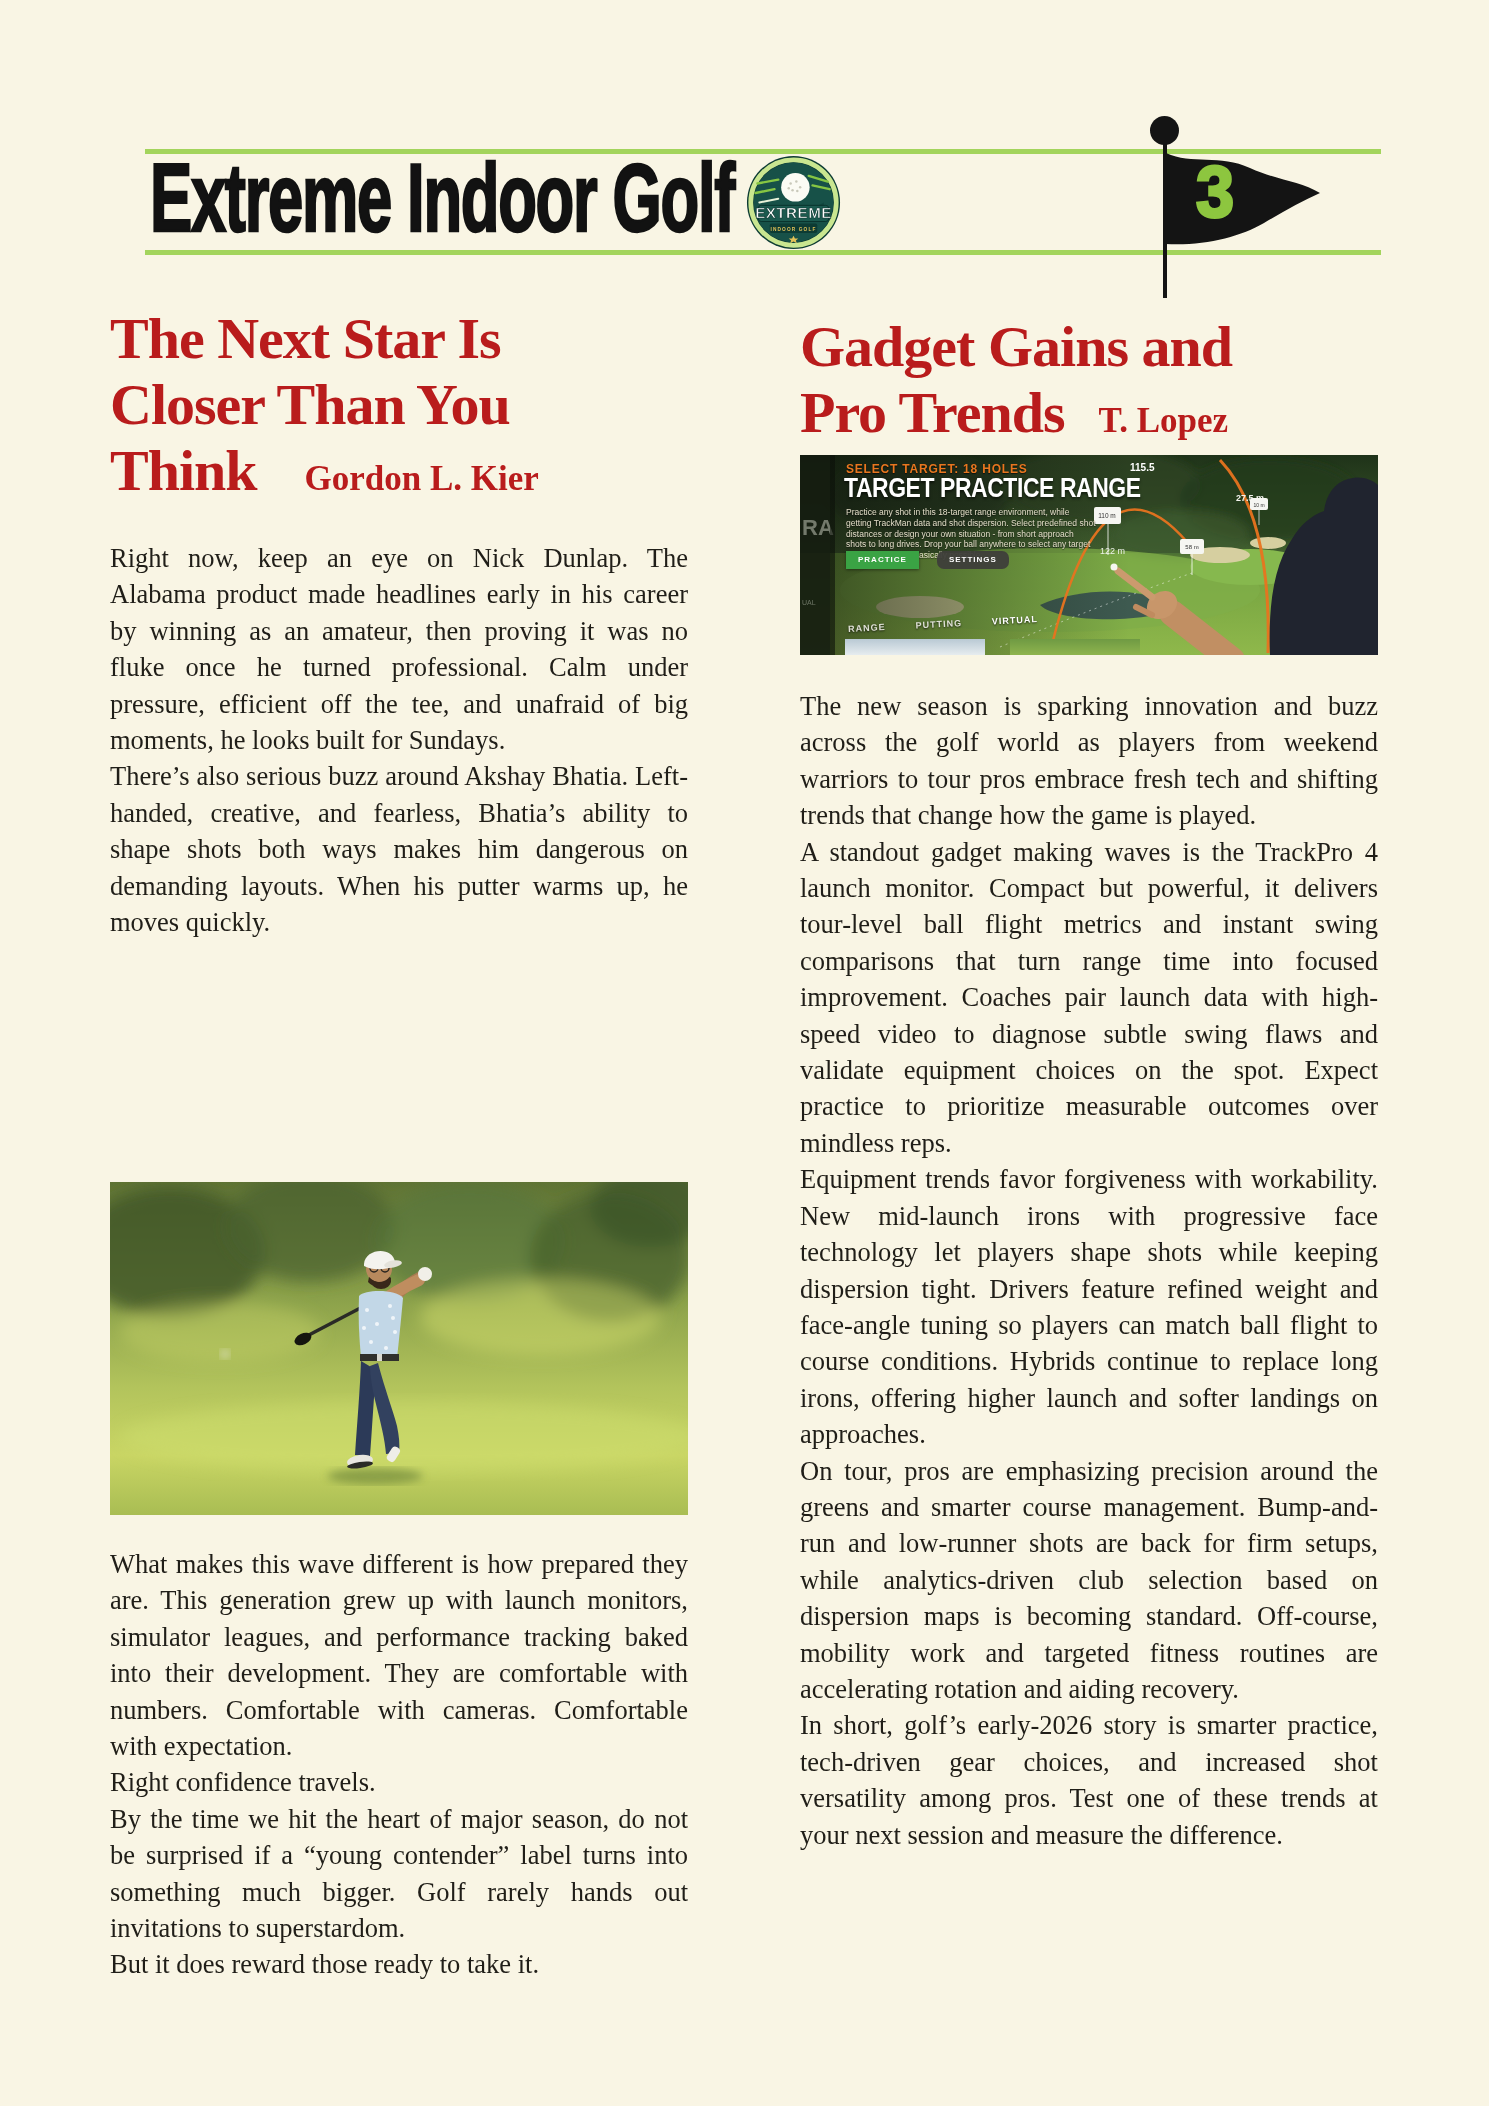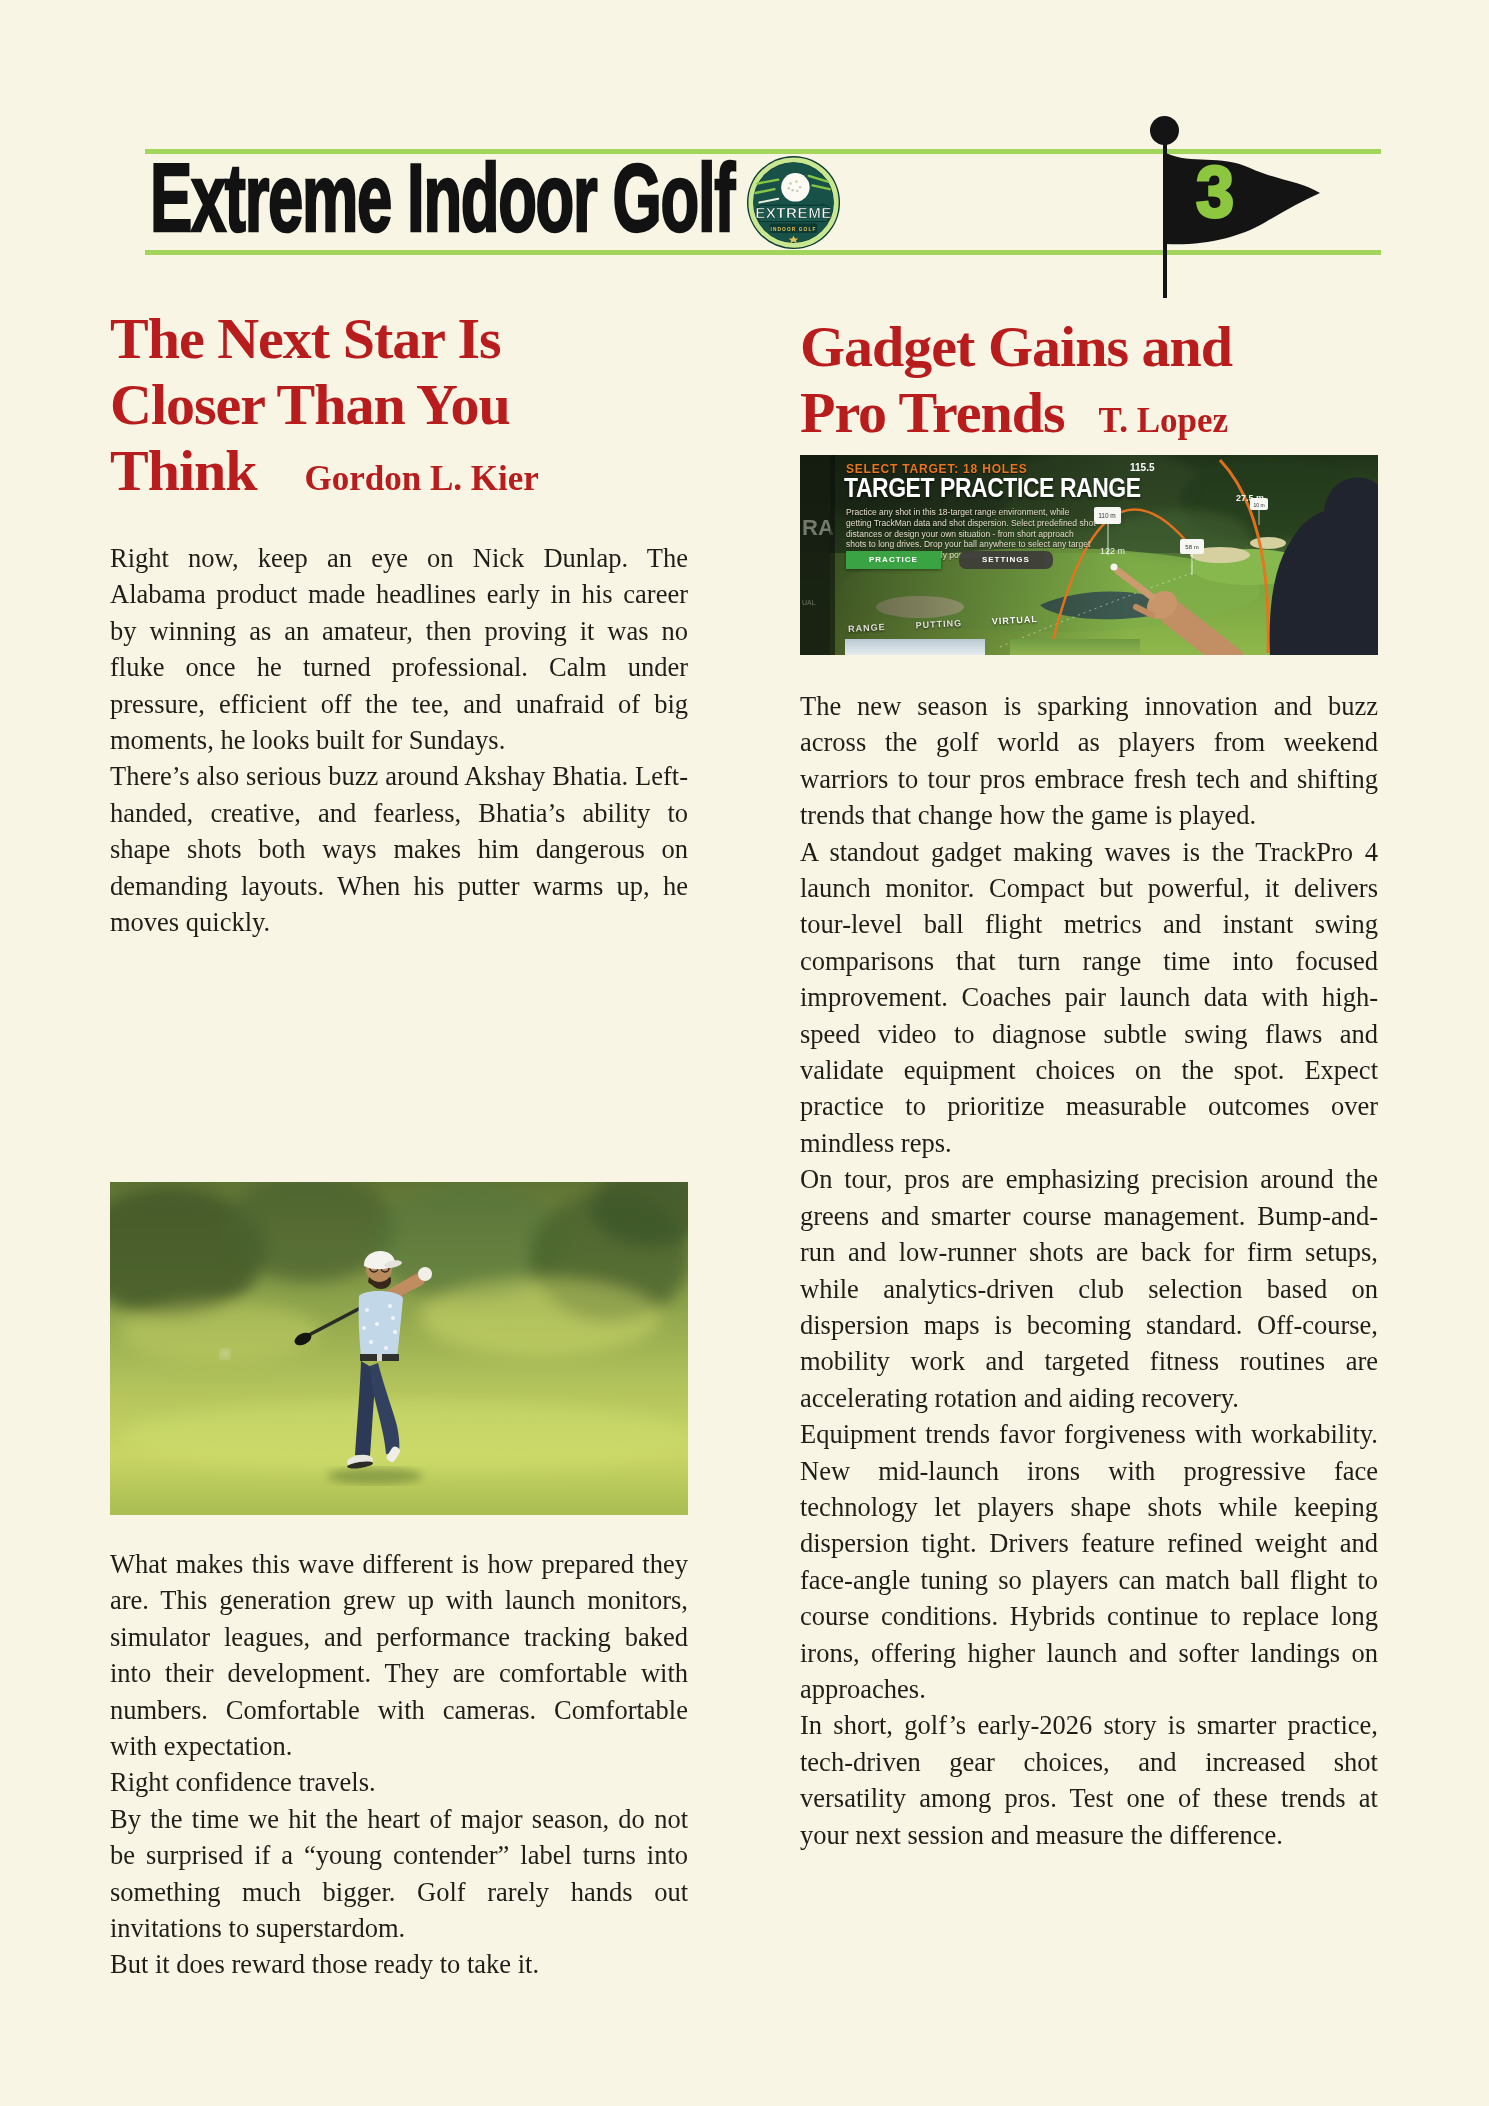--- a/index.html
+++ b/index.html
@@ -40,21 +40,21 @@
   .golfer-photo{left:110px;top:1182px;width:578px;height:333px;overflow:hidden;}
   .sim{left:800px;top:455px;width:578px;height:200px;overflow:hidden;background:#2c431f;}
   .sim>.ov{position:absolute;font-family:"Liberation Sans",sans-serif;}
   .sim-kicker{left:46px;top:7px;font-weight:700;font-size:12px;letter-spacing:.8px;color:#e8761f;
         text-shadow:0 1px 1px rgba(0,0,0,.6);}
   .sim-title{left:44px;top:18px;font-weight:700;font-size:27px;letter-spacing:-.5px;color:#ffffff;
         transform:scaleX(.85);transform-origin:0 0;white-space:nowrap;text-shadow:0 2px 3px rgba(0,0,0,.55);}
   .sim-desc{left:46px;top:52px;width:250px;font-size:8.5px;line-height:10.8px;color:#e3ddc8;
         text-shadow:0 1px 1px rgba(0,0,0,.55);}
   .sim-buttons{left:46px;top:96px;display:flex;gap:18px;}
-  .sim-btn{height:18px;line-height:18px;padding:0 23px;font-weight:700;font-size:8px;letter-spacing:1px;
+  .sim-btn{height:18px;line-height:18px;padding:0 12px;font-weight:700;font-size:8px;letter-spacing:1px;
         color:#fff;cursor:pointer;}
   .btn-practice{background:#3aa344;box-shadow:0 1px 3px rgba(0,0,0,.45);}
   .btn-settings{background:rgba(62,62,58,.95);border-radius:7px;}
   .sim-tabs{left:48px;top:164px;display:flex;gap:30px;transform:rotate(-3deg);font-weight:700;font-size:9px;
         letter-spacing:1px;color:#dfe0d6;text-shadow:0 1px 2px rgba(0,0,0,.7);}
   .sim-tab.active{color:#ffffff;}
   .thumb{position:absolute;top:184px;height:16px;}
   .thumb-a{left:45px;width:140px;background:linear-gradient(#b9c9d4,#e6ecef);}
   .thumb-b{left:210px;width:130px;background:linear-gradient(#6f9a43,#8fb44e);}
 </style>
@@ -269,18 +269,18 @@
       <span class="sim-tab">PUTTING</span>
       <span class="sim-tab active">VIRTUAL</span>
     </div>
     <div class="thumb thumb-a"></div>
     <div class="thumb thumb-b"></div>
   </div>
 
   <div class="abs body-block right-body">
     <p>The new season is sparking innovation and buzz across the golf world as players from weekend warriors to tour pros embrace fresh tech and shifting trends that change how the game is played.</p>
     <p>A standout gadget making waves is the TrackPro 4 launch monitor. Compact but powerful, it delivers tour-level ball flight metrics and instant swing comparisons that turn range time into focused improvement. Coaches pair launch data with high-speed video to diagnose subtle swing flaws and validate equipment choices on the spot. Expect practice to prioritize measurable outcomes over mindless reps.</p>
+    <p>Equipment trends favor forgiveness with workability. New mid-launch irons with progressive face technology let players shape shots while keeping dispersion tight. Drivers feature refined weight and face-angle tuning so players can match ball flight to course conditions. Hybrids continue to replace long irons, offering higher launch and softer landings on approaches.</p>
     <p>On tour, pros are emphasizing precision around the greens and smarter course management. Bump-and-run and low-runner shots are back for firm setups, while analytics-driven club selection based on dispersion maps is becoming standard. Off-course, mobility work and targeted fitness routines are accelerating rotation and aiding recovery.</p>
-    <p>Equipment trends favor forgiveness with workability. New mid-launch irons with progressive face technology let players shape shots while keeping dispersion tight. Drivers feature refined weight and face-angle tuning so players can match ball flight to course conditions. Hybrids continue to replace long irons, offering higher launch and softer landings on approaches.</p>
     <p>In short, golf’s early-2026 story is smarter practice, tech-driven gear choices, and increased shot versatility among pros. Test one of these trends at your next session and measure the difference.</p>
   </div>
 
 </div>
 
 </body></html>

